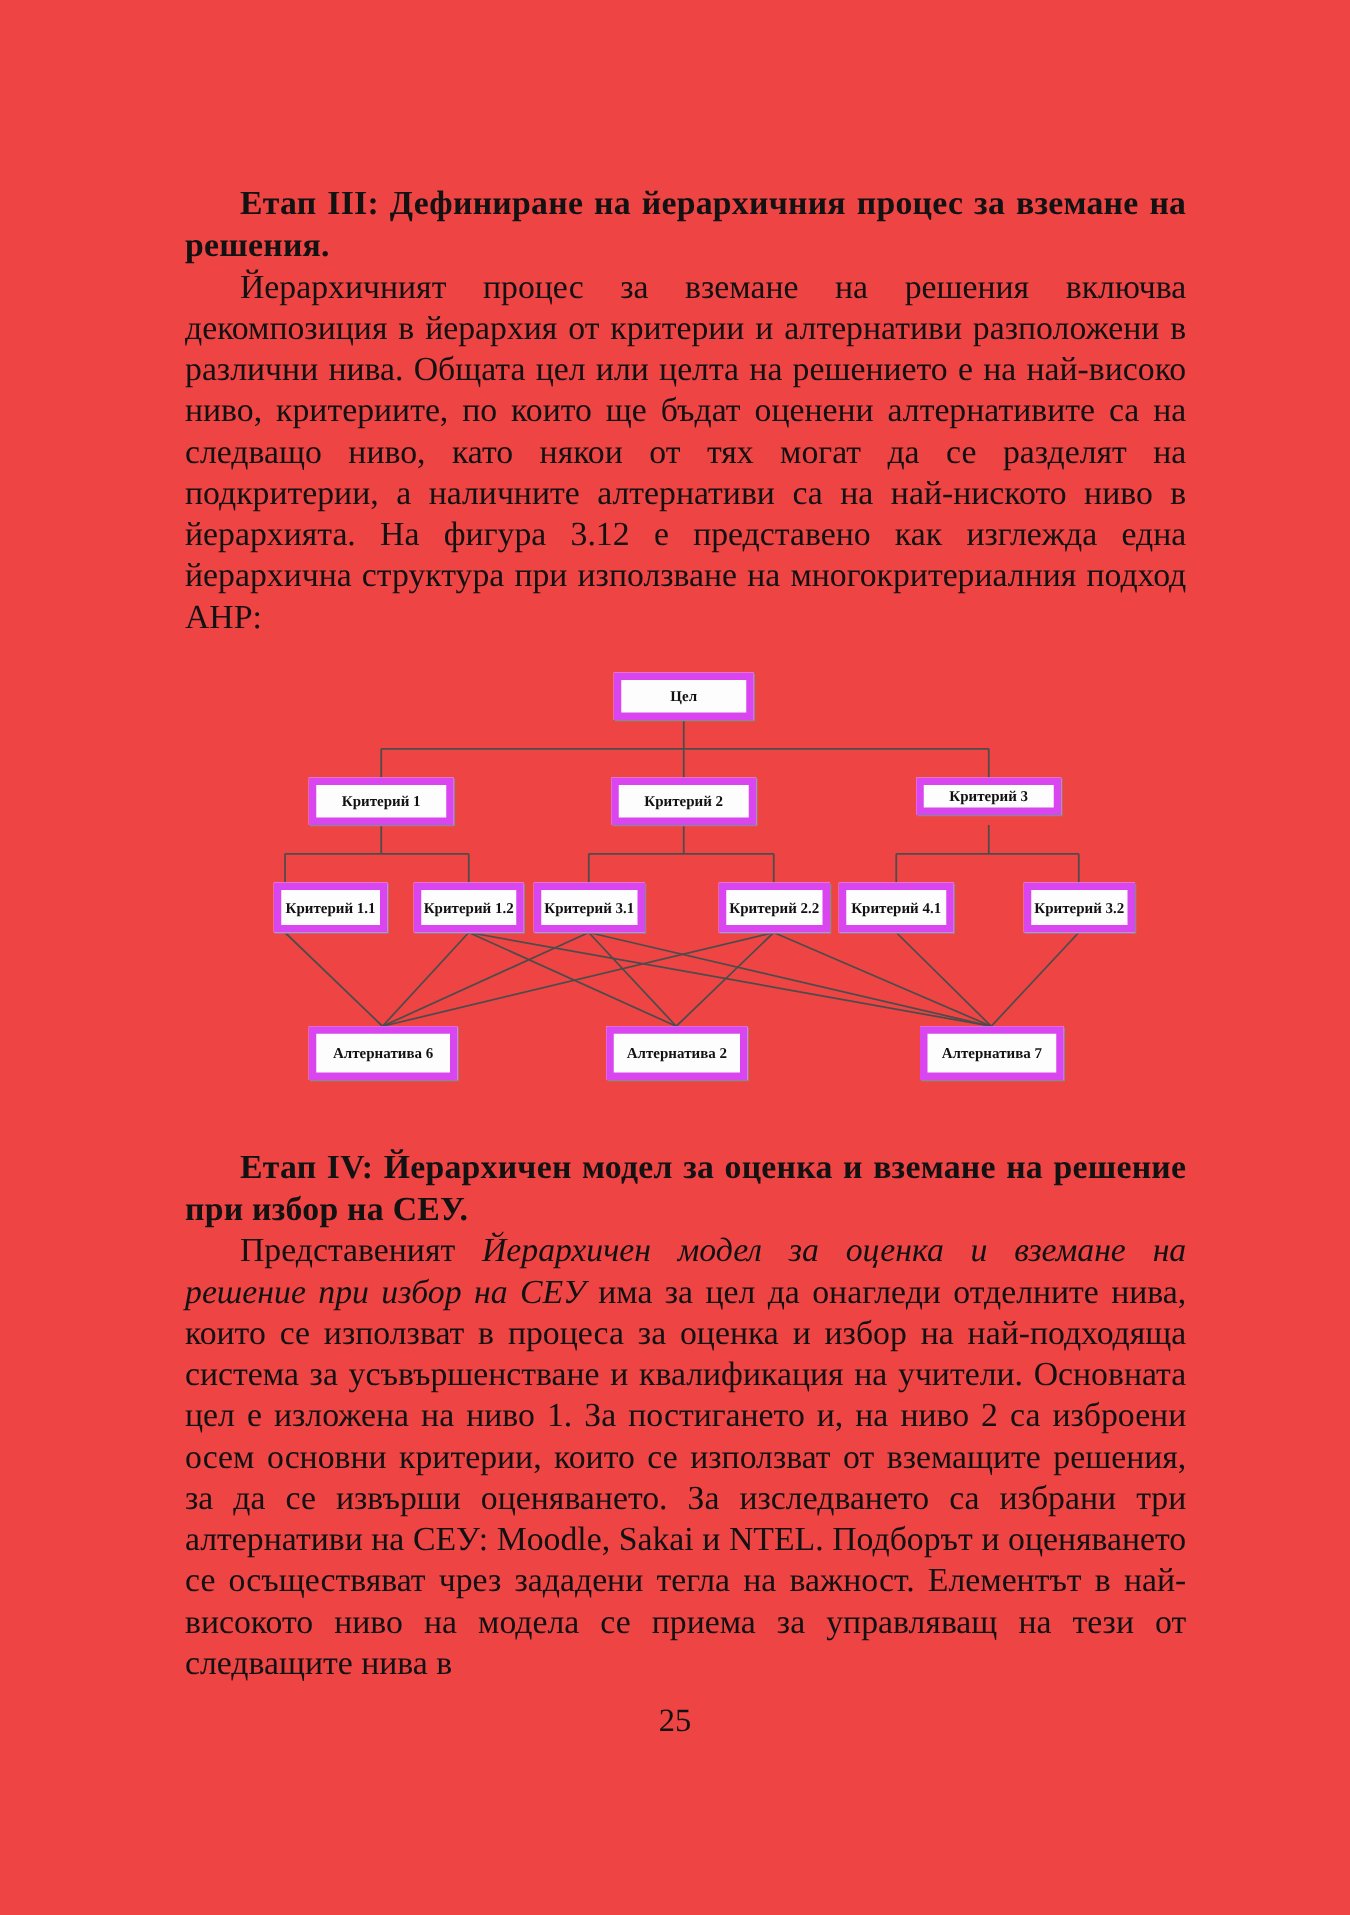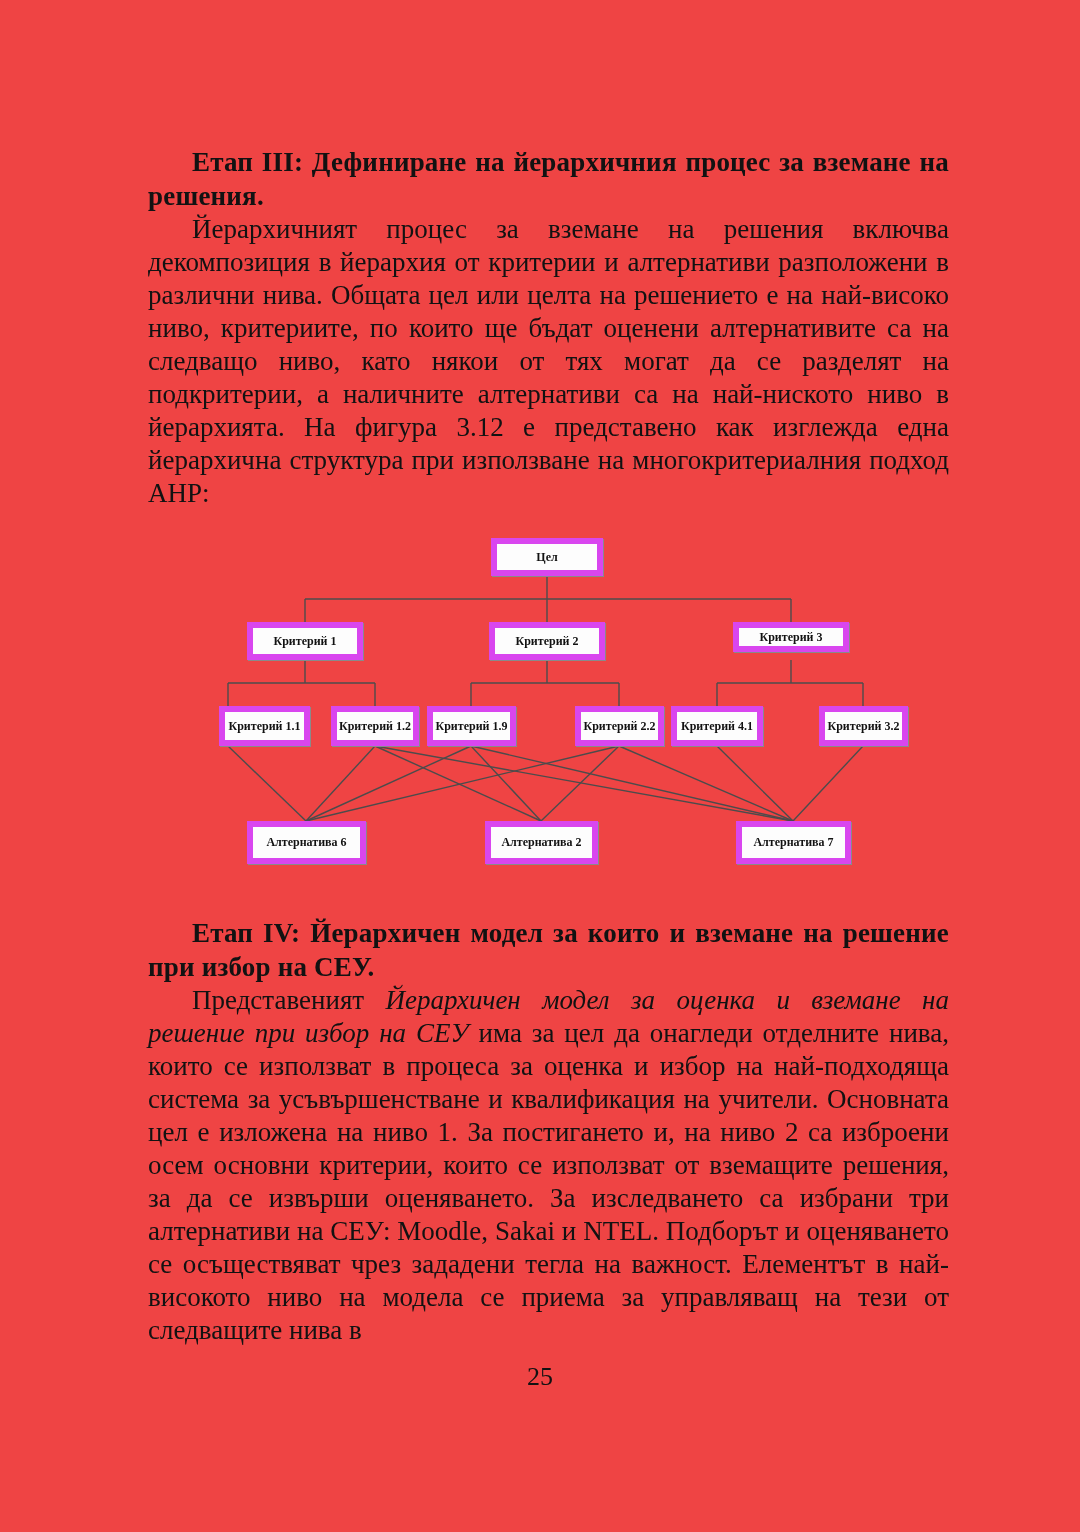--- a/index.html
+++ b/index.html
@@ -119,31 +119,31 @@
       </svg>
 
       <div class="node" style="left:491px;top:14px;width:112px;height:38px;">Цел</div>
 
       <div class="node" style="left:247px;top:98px;width:116px;height:38px;">Критерий 1</div>
       <div class="node" style="left:489px;top:98px;width:116px;height:38px;">Критерий 2</div>
       <div class="node" style="left:733px;top:98px;width:116px;height:30px;text-align:right;">Критерий 3</div>
 
       <div class="node" style="left:183px;top:182px;width:91px;height:40px;margin-left:36px;">Критерий 1.1</div>
       <div class="node" style="left:331px;top:182px;width:88px;height:40px;">Критерий 1.2</div>
-      <div class="node" style="left:427px;top:182px;width:89px;height:40px;">Критерий 1.9</div>
+      <div class="node" style="left:427px;top:182px;width:89px;height:40px;">Критерий 3.1</div>
       <div class="node" style="left:575px;top:182px;width:89px;height:40px;">Критерий 2.2</div>
       <div class="node" style="left:671px;top:182px;width:92px;height:40px;">Критерий 4.1</div>
       <div class="node" style="left:819px;top:182px;width:89px;height:40px;">Критерий 3.2</div>
 
       <div class="node" style="left:247px;top:297px;width:119px;height:43px;">Алтернатива 6</div>
       <div class="node" style="left:485px;top:297px;width:113px;height:43px;">Алтернатива 2</div>
       <div class="node" style="left:736px;top:297px;width:115px;height:43px;">Алтернатива 7</div>
     </div>
 
 
-    <p class="heading sec2-heading">Етап IV: Йерархичен модел за които и вземане на решение при избор на СЕУ.</p>
+    <p class="heading sec2-heading">Етап IV: Йерархичен модел за оценка и вземане на решение при избор на СЕУ.</p>
 
     <p class="bodytext"><span>Представеният </span><i>Йерархичен модел за оценка и вземане на решение при избор на СЕУ</i><span> има за цел да онагледи отделните нива, които се използват в процеса за оценка и избор на най-подходяща система за усъвършенстване и квалификация на учители. Основната цел е изложена на ниво 1. За постигането и, на ниво 2 са изброени осем основни критерии, които се използват от вземащите решения, за да се извърши оценяването. За изследването са избрани три алтернативи на СЕУ: Moodle, Sakai и NTEL. Подборът и оценяването се осъществяват чрез зададени тегла на важност. Елементът в най-високото ниво на модела се приема за управляващ на тези от следващите нива в</span></p>
 
   </div>
 
   <div class="pagenum">25</div>
 </div>
 
 </body></html>

